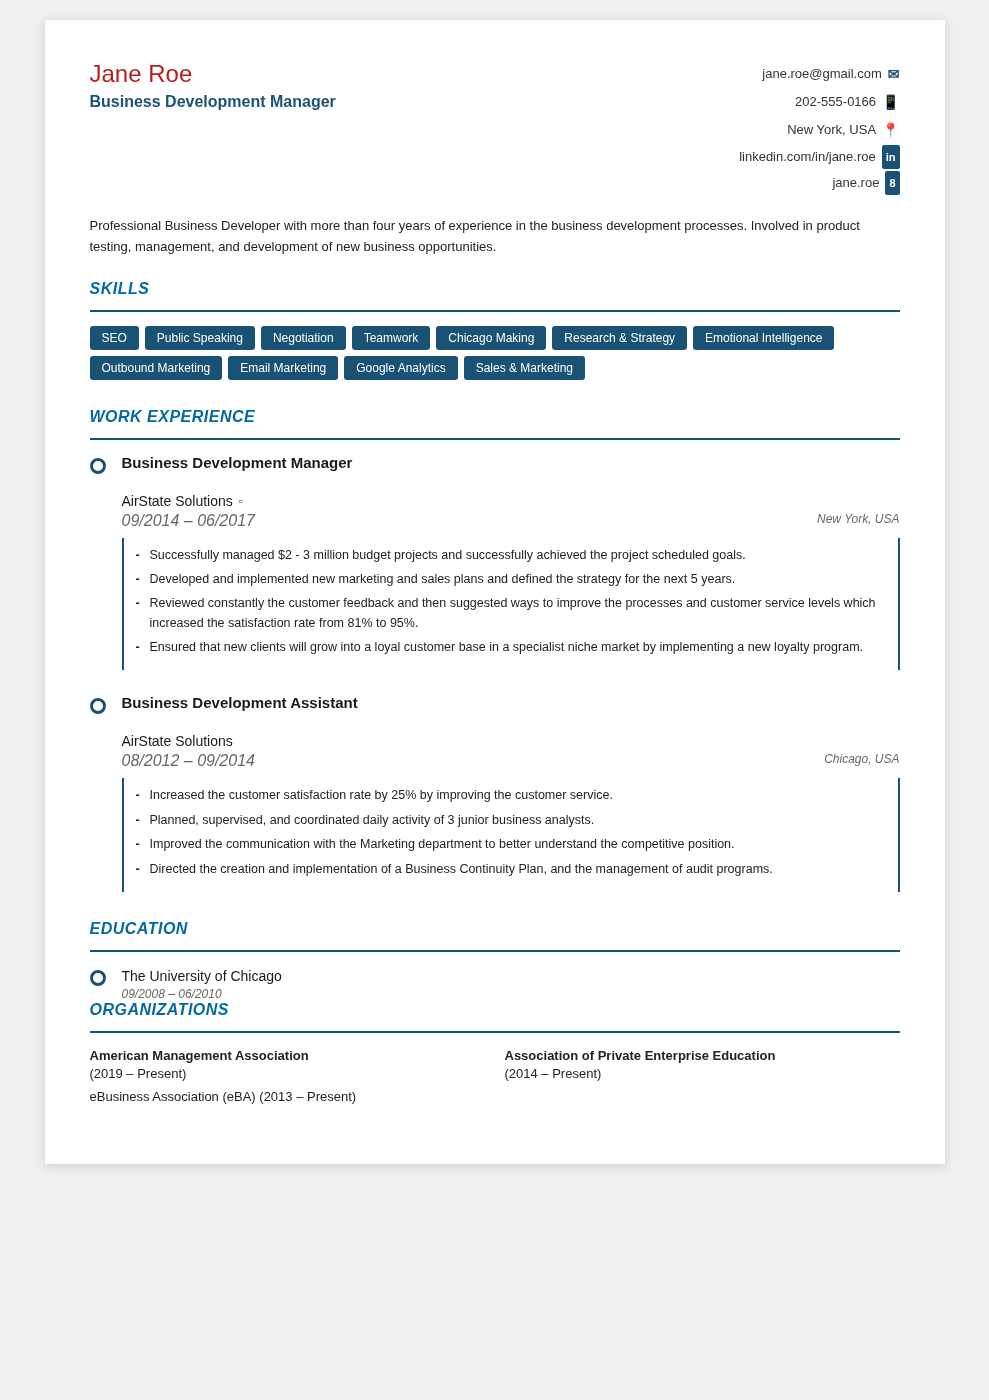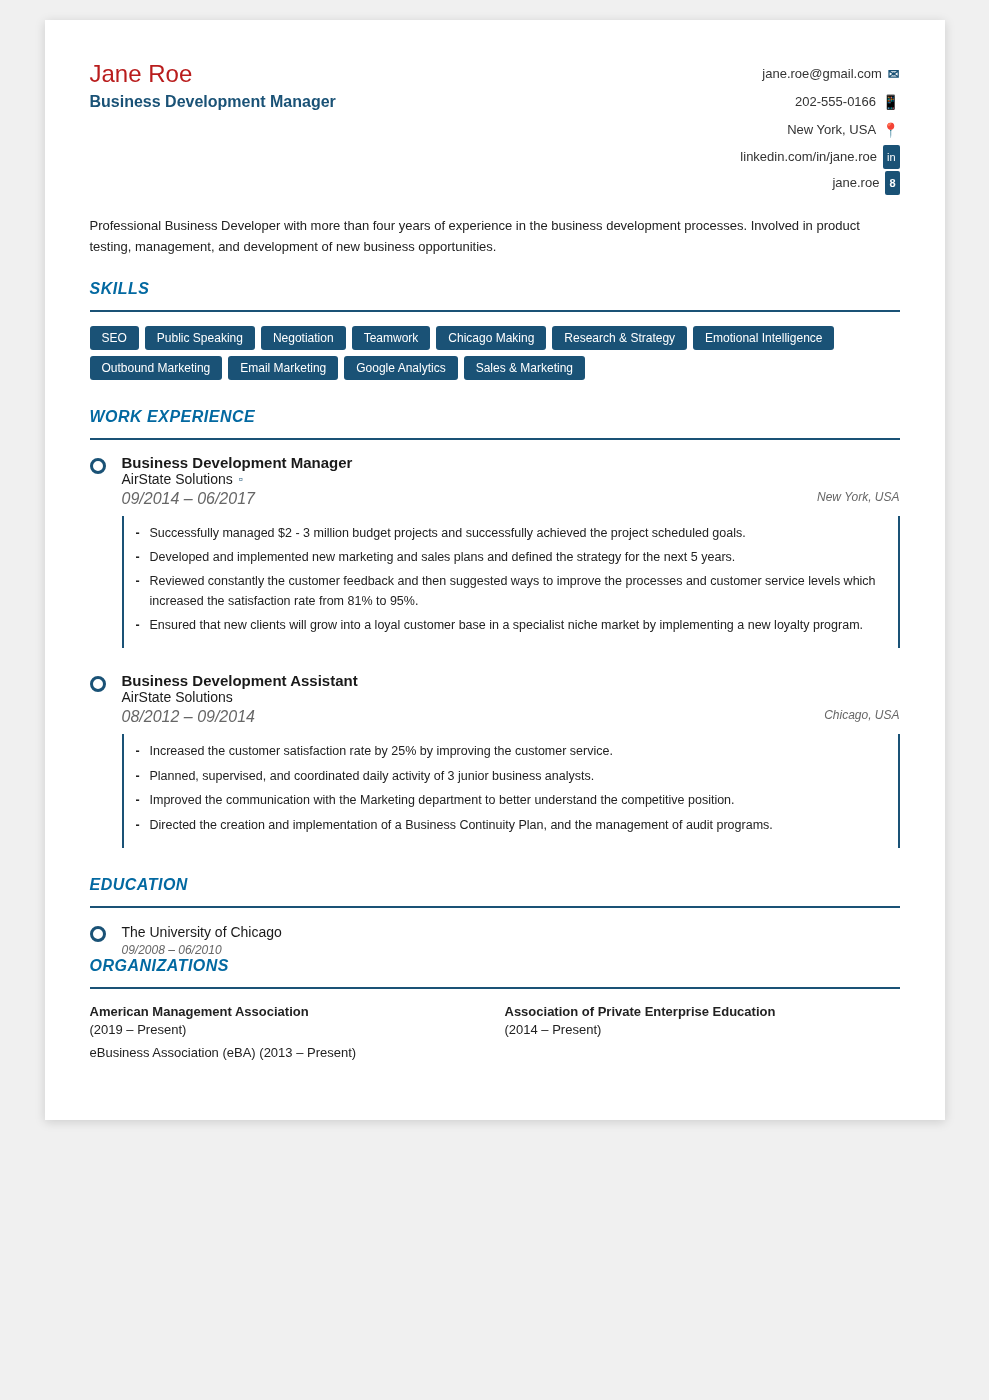--- a/index.html
+++ b/index.html
@@ -115,20 +115,21 @@
       font-size: 15px;
       font-weight: bold;
       color: #1a1a1a;
     }
     .company-name {
       font-size: 14px;
       color: #1a1a1a;
       display: flex;
       align-items: center;
       gap: 6px;
+      margin-top: 22px;
     }
     .company-link-icon {
       color: #1a5276;
       font-size: 12px;
     }
     .job-date-location {
       display: flex;
       justify-content: space-between;
       margin-top: 3px;
       margin-bottom: 8px;
@@ -227,21 +228,21 @@
       <div class="contact-row">
         <span>202-555-0166</span>
         <span class="contact-icon">📱</span>
       </div>
       <div class="contact-row">
         <span>New York, USA</span>
         <span class="contact-icon">📍</span>
       </div>
       <div class="contact-row">
         <span>linkedin.com/in/jane.roe</span>
-        <span class="contact-icon" style="background:#1a5276;color:#fff;font-size:11px;padding:1px 4px;font-weight:normal;border-radius:2px;">in</span>
+        <span class="contact-icon" style="background:#1a5276;color:#fff;font-size:11px;padding:1px 4px;font-weight:bold;border-radius:2px;">in</span>
       </div>
       <div class="contact-row">
         <span>jane.roe</span>
         <span class="contact-icon" style="background:#1a5276;color:#fff;font-size:11px;padding:1px 4px;font-weight:bold;border-radius:2px;">8</span>
       </div>
     </div>
   </div>
 
   <div class="summary">Professional Business Developer with more than four years of experience in the business development processes. Involved in product testing, management, and development of new business opportunities.</div>
 

